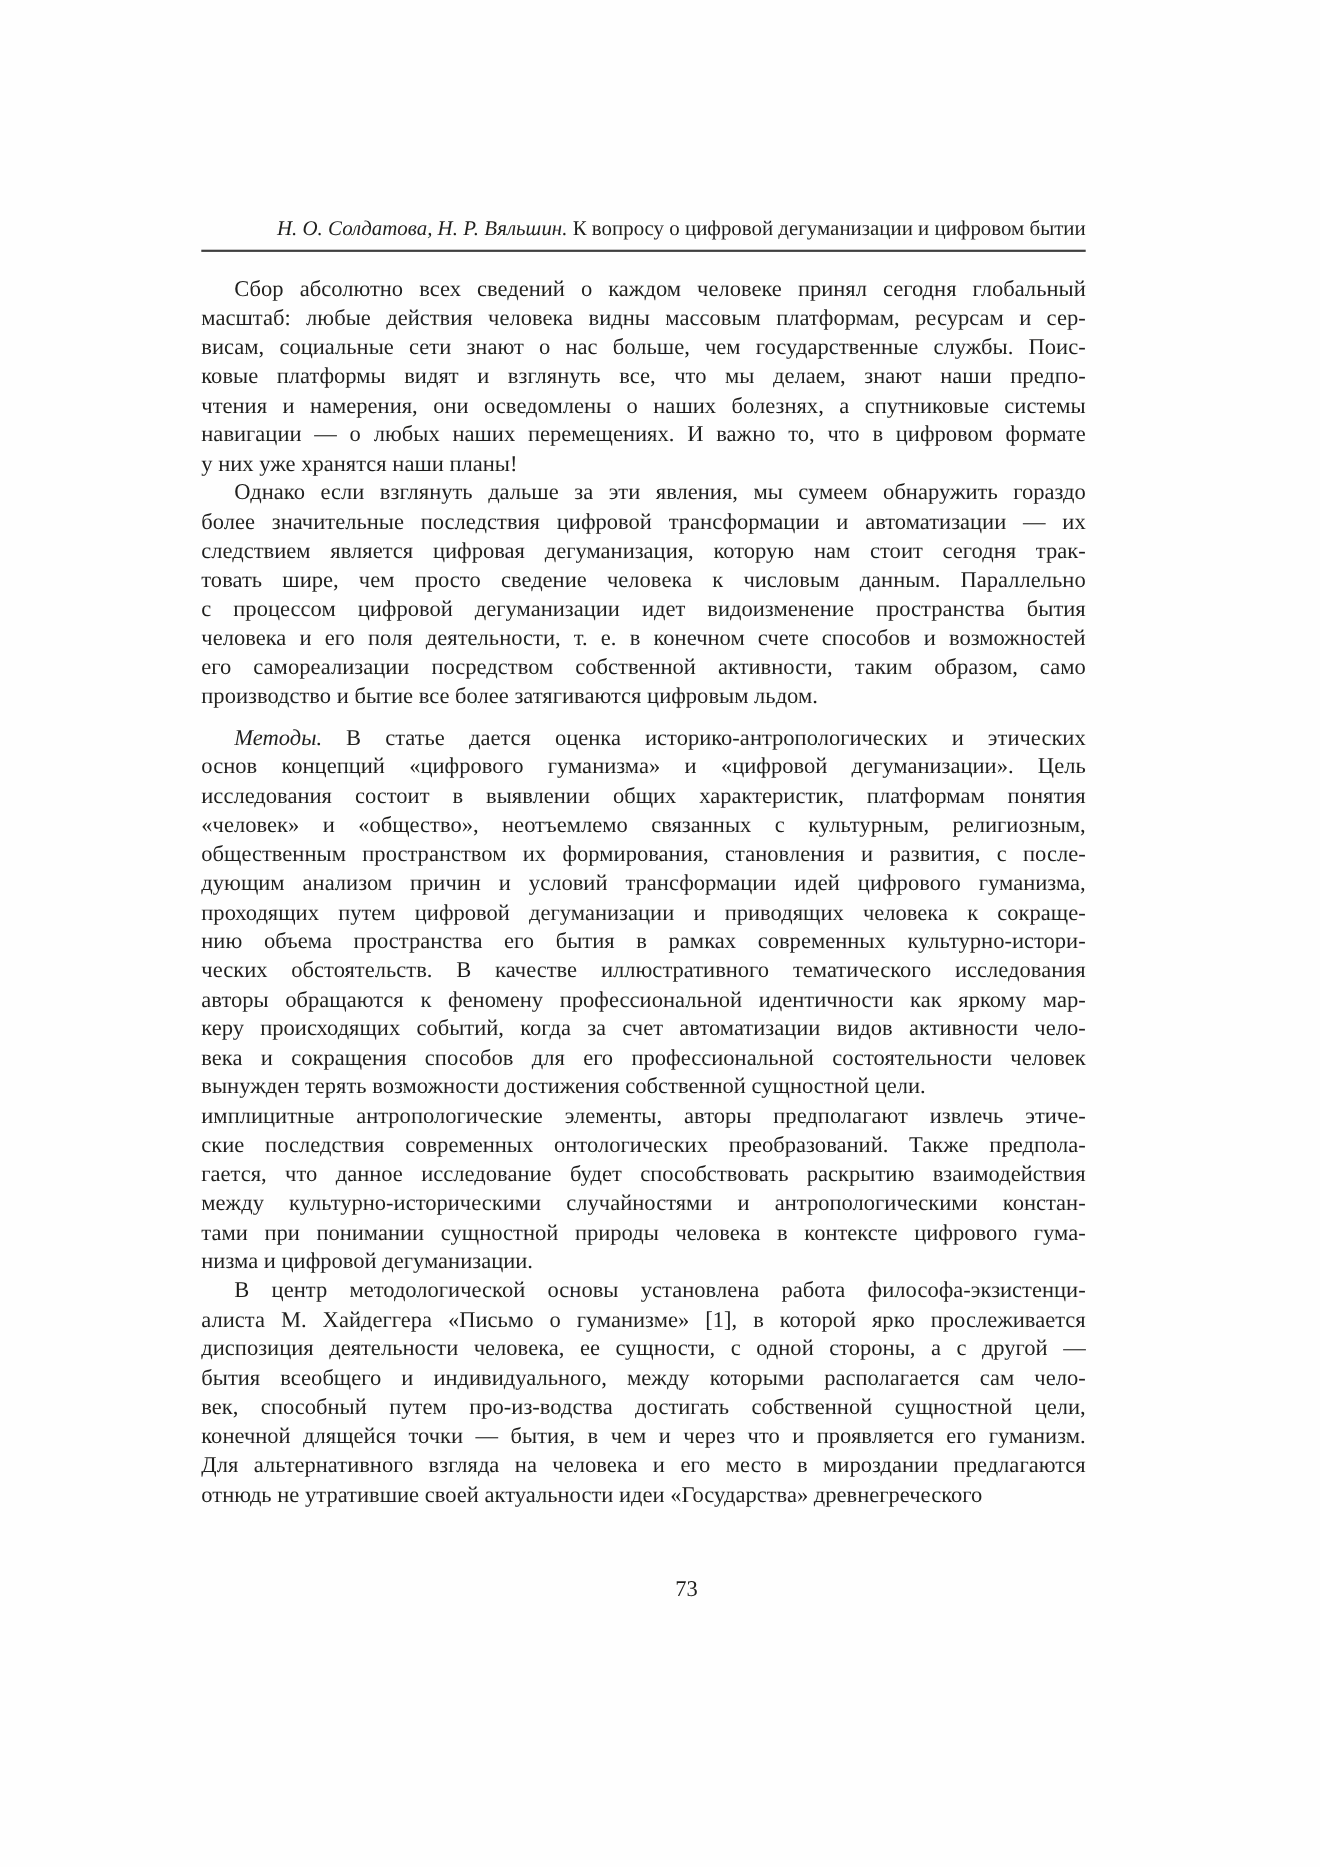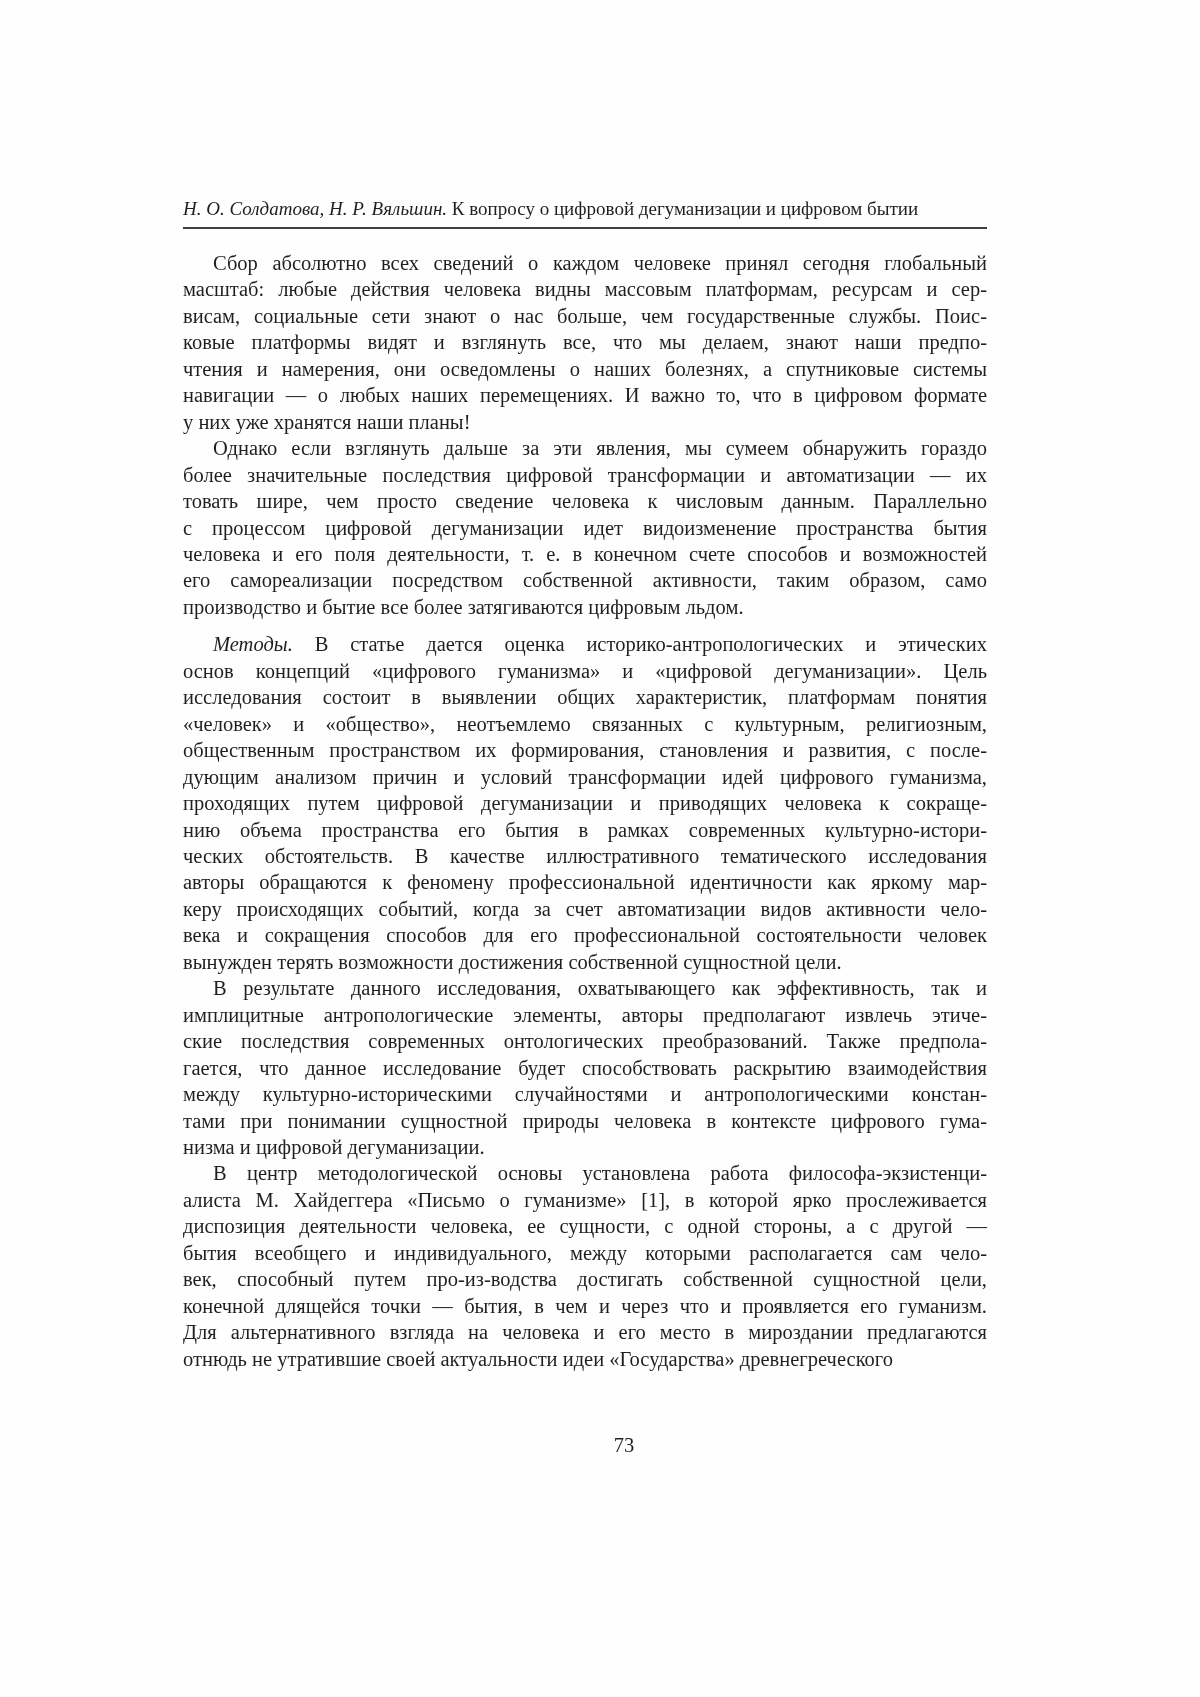--- a/index.html
+++ b/index.html
@@ -14,21 +14,21 @@
     background: #fefefe;
     font-family: "Liberation Serif", "DejaVu Serif", serif;
     color: #1f1f1d;
     overflow: hidden;
   }
   .running-head {
     position: absolute;
     left: 183px;
     top: 197px;
     width: 804px;
-    text-align: left;
+    text-align: right;
     font-size: 19px;
     line-height: 23px;
     white-space: nowrap;
   }
   .running-head .authors {
     font-style: italic;
   }
   .head-rule {
     position: absolute;
     left: 183px;
@@ -96,20 +96,21 @@
         <div class="line">масштаб: любые действия человека видны массовым платформам, ресурсам и сер-</div>
         <div class="line">висам, социальные сети знают о нас больше, чем государственные службы. Поис-</div>
         <div class="line">ковые платформы видят и взглянуть все, что мы делаем, знают наши предпо-</div>
         <div class="line">чтения и намерения, они осведомлены о наших болезнях, а спутниковые системы</div>
         <div class="line">навигации — о любых наших перемещениях. И важно то, что в цифровом формате</div>
         <div class="line final">у них уже хранятся наши планы!</div>
       </div>
       <div class="para">
         <div class="line first">Однако если взглянуть дальше за эти явления, мы сумеем обнаружить гораздо</div>
         <div class="line">более значительные последствия цифровой трансформации и автоматизации — их</div>
+        <div class="line">следствием является цифровая дегуманизация, которую нам стоит сегодня трак-</div>
         <div class="line">товать шире, чем просто сведение человека к числовым данным. Параллельно</div>
         <div class="line">с процессом цифровой дегуманизации идет видоизменение пространства бытия</div>
         <div class="line">человека и его поля деятельности, т. е. в конечном счете способов и возможностей</div>
         <div class="line">его самореализации посредством собственной активности, таким образом, само</div>
         <div class="line final">производство и бытие все более затягиваются цифровым льдом.</div>
       </div>
       <div class="para spaced">
         <div class="line first"><span class="italic">Методы.</span> В статье дается оценка историко-антропологических и этических</div>
         <div class="line">основ концепций «цифрового гуманизма» и «цифровой дегуманизации». Цель</div>
         <div class="line">исследования состоит в выявлении общих характеристик, платформам понятия</div>
@@ -118,21 +119,20 @@
         <div class="line">дующим анализом причин и условий трансформации идей цифрового гуманизма,</div>
         <div class="line">проходящих путем цифровой дегуманизации и приводящих человека к сокраще-</div>
         <div class="line">нию объема пространства его бытия в рамках современных культурно-истори-</div>
         <div class="line">ческих обстоятельств. В качестве иллюстративного тематического исследования</div>
         <div class="line">авторы обращаются к феномену профессиональной идентичности как яркому мар-</div>
         <div class="line">керу происходящих событий, когда за счет автоматизации видов активности чело-</div>
         <div class="line">века и сокращения способов для его профессиональной состоятельности человек</div>
         <div class="line final">вынужден терять возможности достижения собственной сущностной цели.</div>
       </div>
       <div class="para">
-        <div class="line first">В результате данного исследования, охватывающего как эффективность, так и</div>
         <div class="line">имплицитные антропологические элементы, авторы предполагают извлечь этиче-</div>
         <div class="line">ские последствия современных онтологических преобразований. Также предпола-</div>
         <div class="line">гается, что данное исследование будет способствовать раскрытию взаимодействия</div>
         <div class="line">между культурно-историческими случайностями и антропологическими констан-</div>
         <div class="line">тами при понимании сущностной природы человека в контексте цифрового гума-</div>
         <div class="line final">низма и цифровой дегуманизации.</div>
       </div>
       <div class="para">
         <div class="line first">В центр методологической основы установлена работа философа-экзистенци-</div>
         <div class="line">алиста М. Хайдеггера «Письмо о гуманизме» [1], в которой ярко прослеживается</div>

